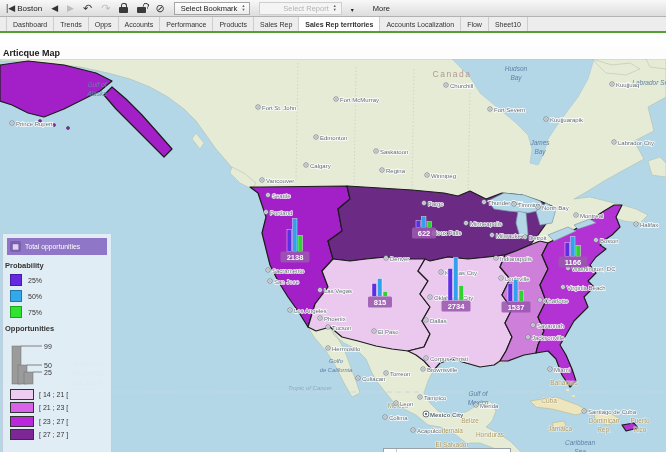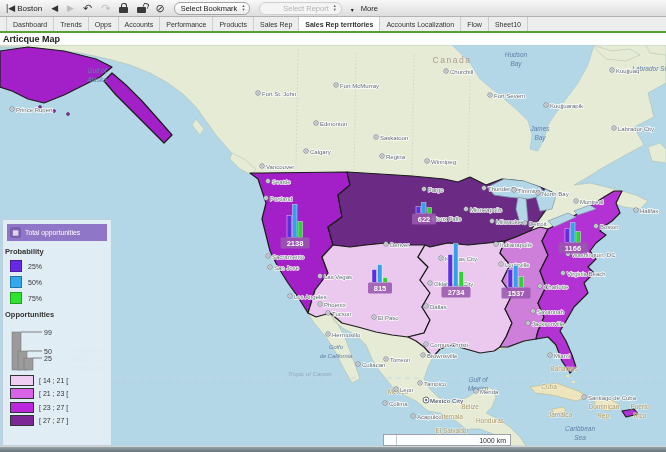--- a/index.html
+++ b/index.html
@@ -9,33 +9,33 @@
   .toolbar{height:16px;border-bottom:1px solid #b2b2b2;background:linear-gradient(#f8f8f8,#ddd);
            display:flex;align-items:center;padding:0 6px;gap:9px;font-size:8px;color:#222;}
   .tb-btn{display:flex;align-items:center;gap:2px;cursor:default;}
   .tb-ico{font-size:9px;line-height:9px;color:#333;}
   .tb-ico.dim{color:#bdbdbd;}
   .lock{position:relative;width:9px;height:6px;background:#3a3a3a;border-radius:1px;margin-top:4px;}
   .lock::before{content:"";position:absolute;top:-4px;left:1.5px;width:4px;height:4px;
                 border:1.3px solid #3a3a3a;border-bottom:none;border-radius:2.5px 2.5px 0 0;}
   .lock.open::before{left:auto;right:-2.5px;transform:rotate(22deg);}
   .tb-select{display:flex;align-items:center;gap:4px;padding:1px 4px 1px 6px;border:1px solid #a5a5a5;
-             border-radius:6px;background:linear-gradient(#fff,#ececec);font-size:7.5px;color:#222;}
+             border-radius:0;background:linear-gradient(#fff,#ececec);font-size:7.5px;color:#222;}
   .tb-select.disabled{color:#b3b3b3;border-color:#cfcfcf;background:#f4f4f4;padding-left:23px;}
   .stepper{display:flex;flex-direction:column;font-size:4px;line-height:3.6px;color:#666;}
-  .tb-more{display:flex;align-items:flex-end;gap:7px;font-size:7.5px;color:#222;}
+  .tb-more{display:flex;align-items:flex-end;gap:19px;font-size:7.5px;color:#222;}
   
   .tabbar{height:14px;background:#ededed;display:flex;align-items:stretch;padding-left:6px;overflow:hidden;}
   .tab{display:flex;align-items:center;padding:0 6px;font-size:7px;color:#333;
        border-right:1px solid #cdcdcd;background:#ededed;white-space:nowrap;}
   .tab:first-child{border-left:1px solid #cdcdcd;}
   .tab.active{background:#fff;font-weight:bold;}
   .green-line{height:2px;background:#55a033;}
   .titlerow{height:12px;background:#fdfdfd;font-size:9px;font-weight:bold;color:#1a1a1a;
-            padding-left:3px;line-height:12px;}
+            padding-left:3px;line-height:12px;margin-top:14px;}
   
   .map-wrap{position:relative;width:666px;height:401px;background:#ec4899;overflow:hidden;}
   svg text{font-family:"Liberation Sans",sans-serif;}
   .city-lbl{font-size:6px;fill:#5c6870;paint-order:stroke;stroke:#fff;stroke-width:1.4px;stroke-linejoin:round;}
   .lbl-ocean{font-size:6.5px;font-style:italic;fill:#6081a8;text-anchor:middle;}
   .lbl-ocean-small{font-size:5.8px;font-style:italic;fill:#6081a8;text-anchor:middle;}
   .lbl-ocean-big{font-size:7.5px;font-style:italic;fill:#4f759e;text-anchor:middle;letter-spacing:.5px;}
   .lbl-country{font-size:6.5px;fill:#a8975c;text-anchor:middle;paint-order:stroke;stroke:#ffffffaa;stroke-width:1px;}
   .lbl-country-big{font-size:8.5px;fill:#b09a92;text-anchor:middle;letter-spacing:1.5px;}
   .lbl-tropic{font-size:6px;font-style:italic;fill:#93a9ba;text-anchor:middle;}

